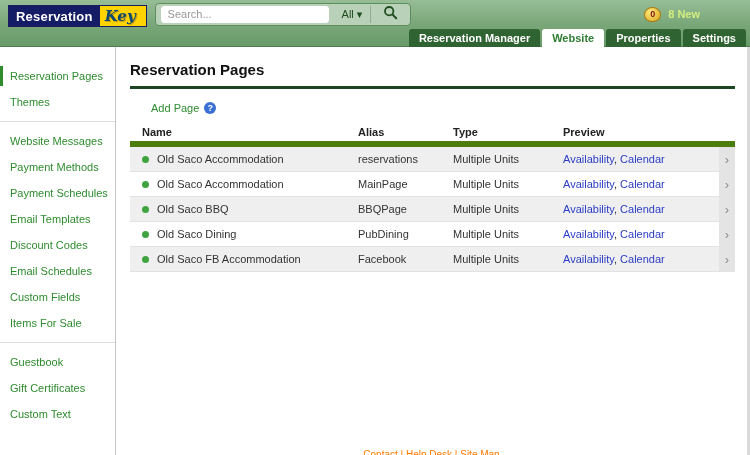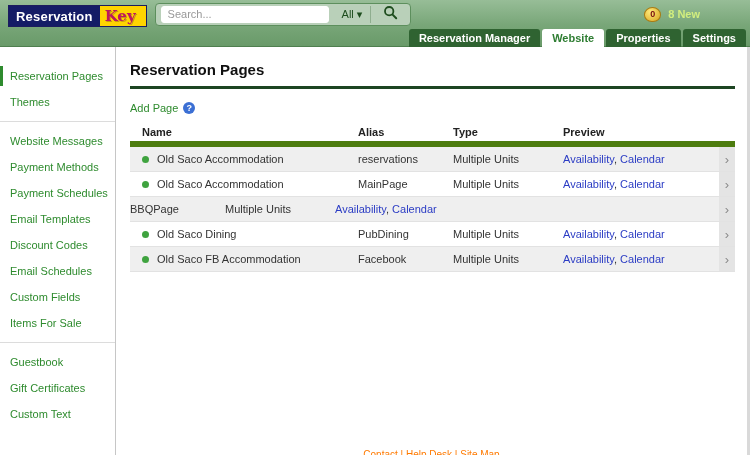--- a/index.html
+++ b/index.html
@@ -19,21 +19,21 @@
     flex: 0 0 auto;
   }
   .topbar-main { height: 28px; display: flex; align-items: center; padding: 0 8px; }
 
   .logo { display: flex; height: 22px; margin-top: 3px; border: 1px solid #1c1c5e; cursor: pointer; }
   .logo-left {
     background: #141c66; color: #ffffff; font-weight: bold; font-size: 13px;
     padding: 3px 7px 0 7px; letter-spacing: .2px;
   }
   .logo-right {
-    background: #ffd400; color: #be185d; font-weight: bold; 
+    background: #ffd400; color: #0c4a6e; font-weight: bold; font-style: italic;
     font-size: 15px; padding: 1px 10px 0 5px;
     font-family: "DejaVu Serif", serif;
     text-shadow: 1px 1px 0 #c89a10;
   }
 
   .search-wrap {
     display: flex; align-items: center; height: 23px; margin-left: 8px;
     background: #b9d0b9; border: 1px solid #5d8f5d; border-radius: 4px; overflow: hidden;
   }
   .search-input {
@@ -78,21 +78,21 @@
   .side-item.selected::before {
     content: ""; position: absolute; left: 0; top: 3px; bottom: 3px; width: 3px; background: #2e8b2e;
   }
   .side-divider { border-top: 1px solid #dcdcdc; margin: 6px 0; }
 
   .main { flex: 1; background: #ffffff; margin-right: 3px; position: relative; padding: 14px 12px 0 14px; overflow: hidden; }
   .page-title { font-size: 15px; font-weight: bold; color: #111; }
   .title-rule { height: 3px; background: #1d4522; margin-top: 8px; }
 
   .add-row { margin: 13px 0 9px; display: flex; align-items: center; gap: 5px; }
-  .add-link { font-size: 11px; color: #2e8b2e; cursor: pointer; text-decoration: none; }
+  .add-link { font-size: 11px; color: #2e8b2e; cursor: pointer; text-decoration: none; margin-left: 21px; }
   .help-icon {
     width: 12px; height: 12px; border-radius: 50%; background: #3b6fd4; color: #fff;
     font-size: 9px; font-weight: bold; display: flex; align-items: center; justify-content: center; cursor: pointer;
   }
 
   
   .res-table { width: 100%; }
   .trow {
     display: flex; align-items: center; height: 25px;
     font-size: 11px; color: #333; border-bottom: 1px solid #e2e2e2;
@@ -217,20 +217,24 @@
           </div>
           <div class="col-alias">MainPage</div>
           <div class="col-type">Multiple Units</div>
           <div class="col-preview">
             <a class="preview-link">Availability</a><span>, </span><a class="preview-link">Calendar</a>
           </div>
           <div class="col-chevron">›</div>
         </div>
 
         <div class="trow alt">
+          <div class="col-name">
+            <span class="dot"></span>
+            <span>Old Saco BBQ</span>
+          </div>
           <div class="col-alias">BBQPage</div>
           <div class="col-type">Multiple Units</div>
           <div class="col-preview">
             <a class="preview-link">Availability</a><span>, </span><a class="preview-link">Calendar</a>
           </div>
           <div class="col-chevron">›</div>
         </div>
 
         <div class="trow">
           <div class="col-name">

